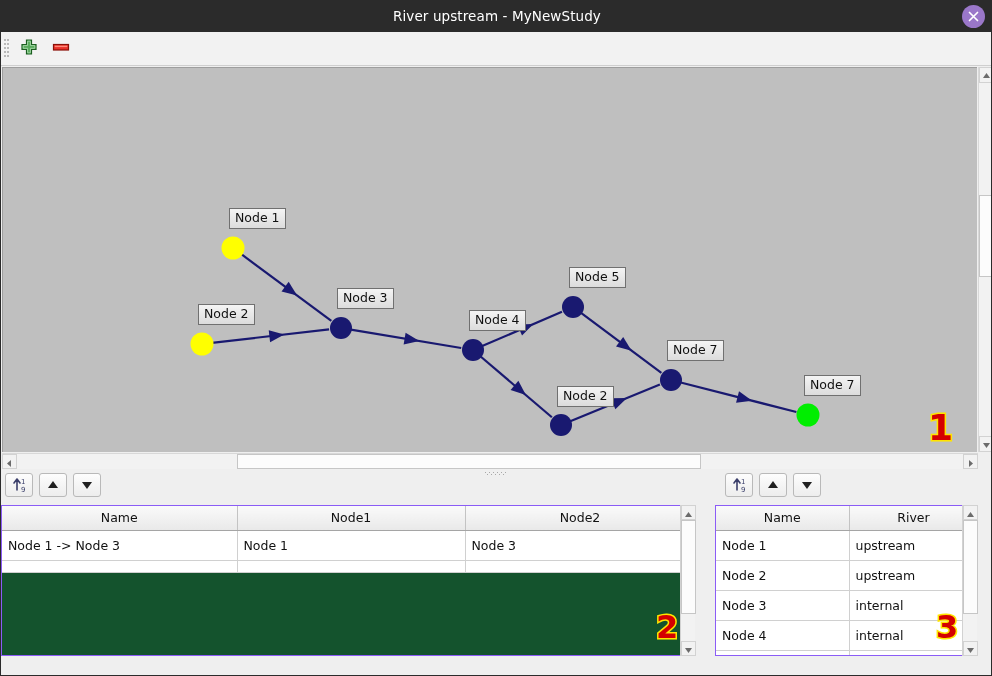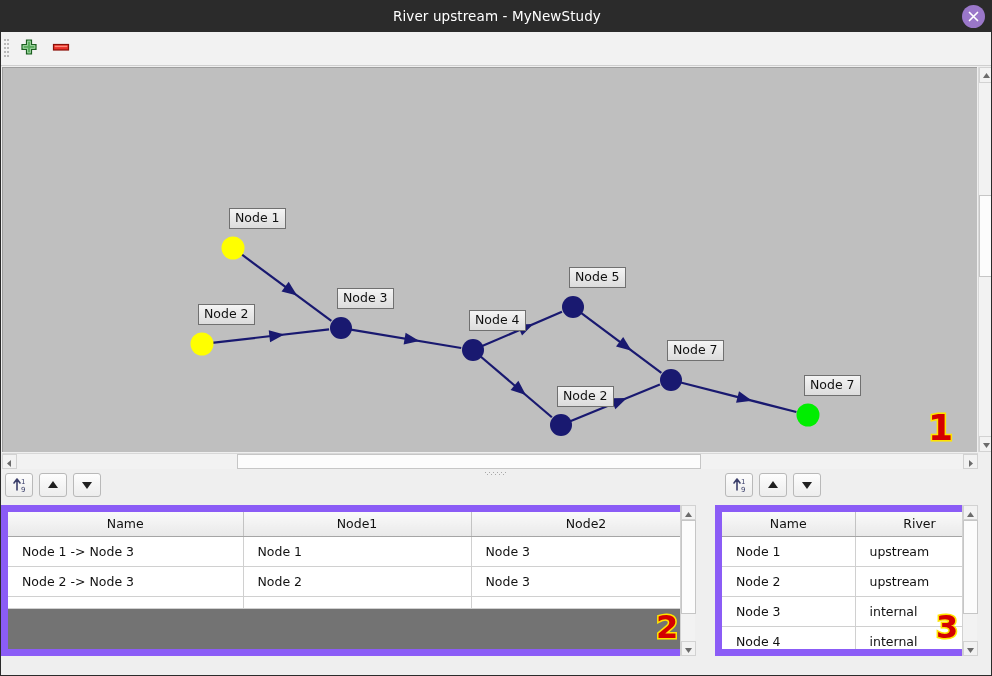--- a/index.html
+++ b/index.html
@@ -123,22 +123,22 @@
     width: 28px; height: 24px;
     background: linear-gradient(#fdfdfd, #ededed);
     border: 1px solid #b9b9b9;
     border-radius: 3px;
     cursor: pointer;
   }
   .pb svg { position: absolute; left: 0; top: 0; }
 
   .table-box {
     position: absolute;
-    background: #737373;
-    border: 7px solid #8b5cf6;
+    background: #14532d;
+    border: 1px solid #8b5cf6;
     overflow: hidden;
   }
   #table-left  { left: 0;   top: 32px; width: 694px; height: 151px; }
   #table-right { left: 2px; top: 32px; width: 262px; height: 151px; }
 
   table.grid { border-collapse: collapse; width: 100%; table-layout: fixed; }
   table.grid th {
     background: linear-gradient(#fafafa, #e9e9e9);
     border-right: 1px solid #c3c3c3;
     border-bottom: 1px solid #a5a5a5;
@@ -147,21 +147,21 @@
     color: #111;
     height: 24px;
     text-align: center;
   }
   table.grid td {
     border-right: 1px solid #d0d0d0;
     border-bottom: 1px solid #d0d0d0;
     font-size: 12.5px;
     color: #111;
     height: 30px;
-    padding-left: 14px;
+    padding-left: 6px;
     background: #ffffff;
     overflow: hidden;
     white-space: nowrap;
   }
   table.grid tr.empty td { height: 12px; }
 
   .tbl-vsb { position: absolute; top: 0; width: 15px; height: 151px; background: #f2f2f2; border-left: 1px solid #d2d2d2; }
 
   .annot {
     position: absolute;
@@ -342,25 +342,20 @@
               <th>Node1</th>
               <th>Node2</th>
             </tr>
           </thead>
         <tbody id="links-body">
             <tr>
               <td>Node 1 -&gt; Node 3</td>
               <td>Node 1</td>
               <td>Node 3</td>
             </tr>
-            <tr>
-              <td>Node 2 -&gt; Node 3</td>
-              <td>Node 2</td>
-              <td>Node 3</td>
-            </tr>
             <tr class="empty">
               <td></td>
               <td></td>
               <td></td>
             </tr>
           </tbody>
       </table>
     </div>
     <div class="tbl-vsb" style="left:679px; top:32px;">
       <div class="sb-arrow" style="left:0;top:0;width:15px;height:15px">

